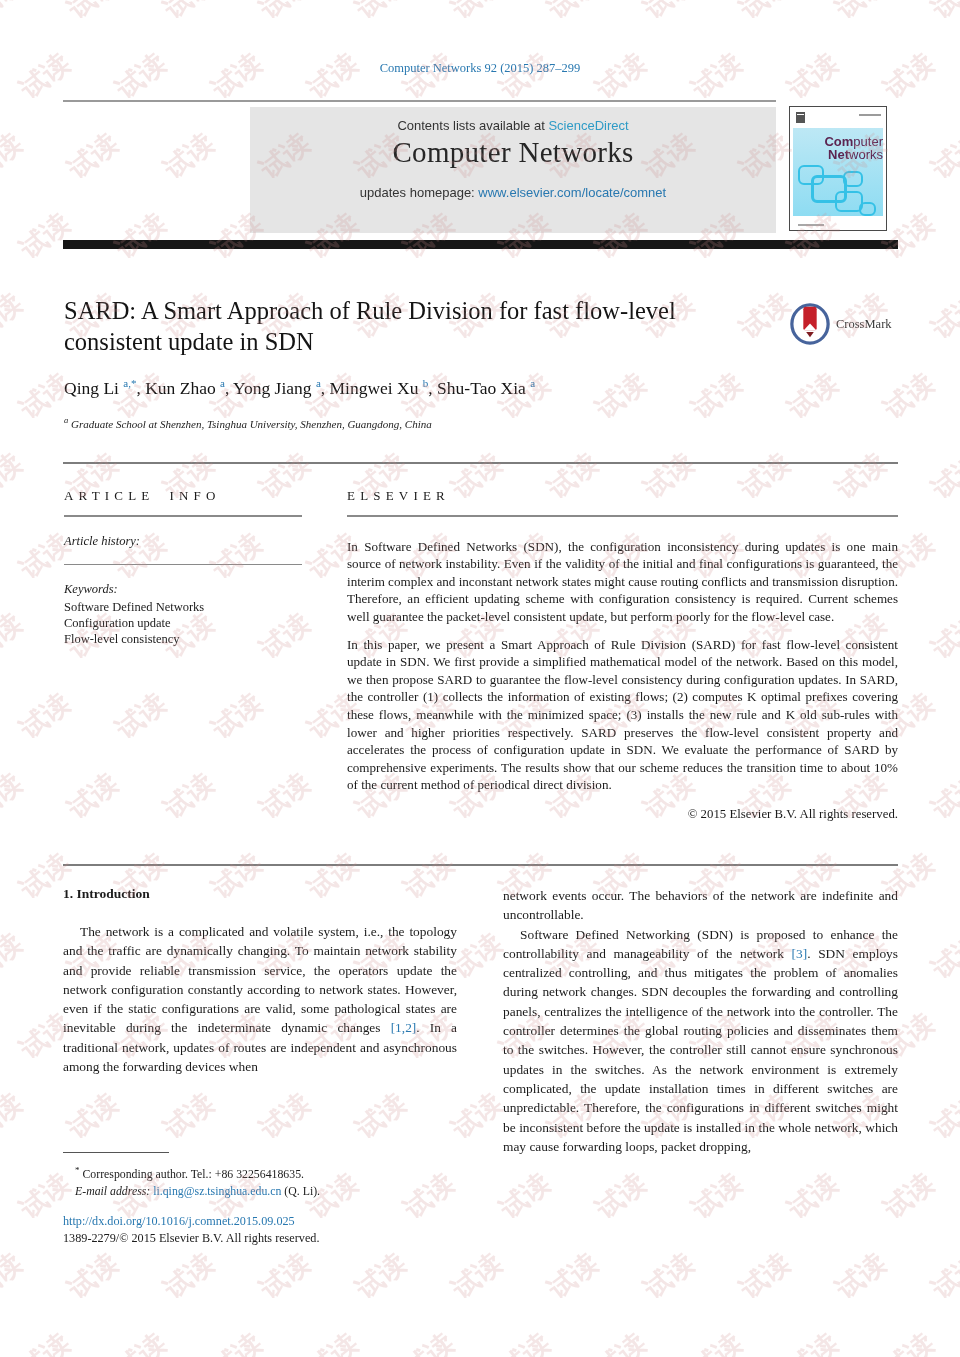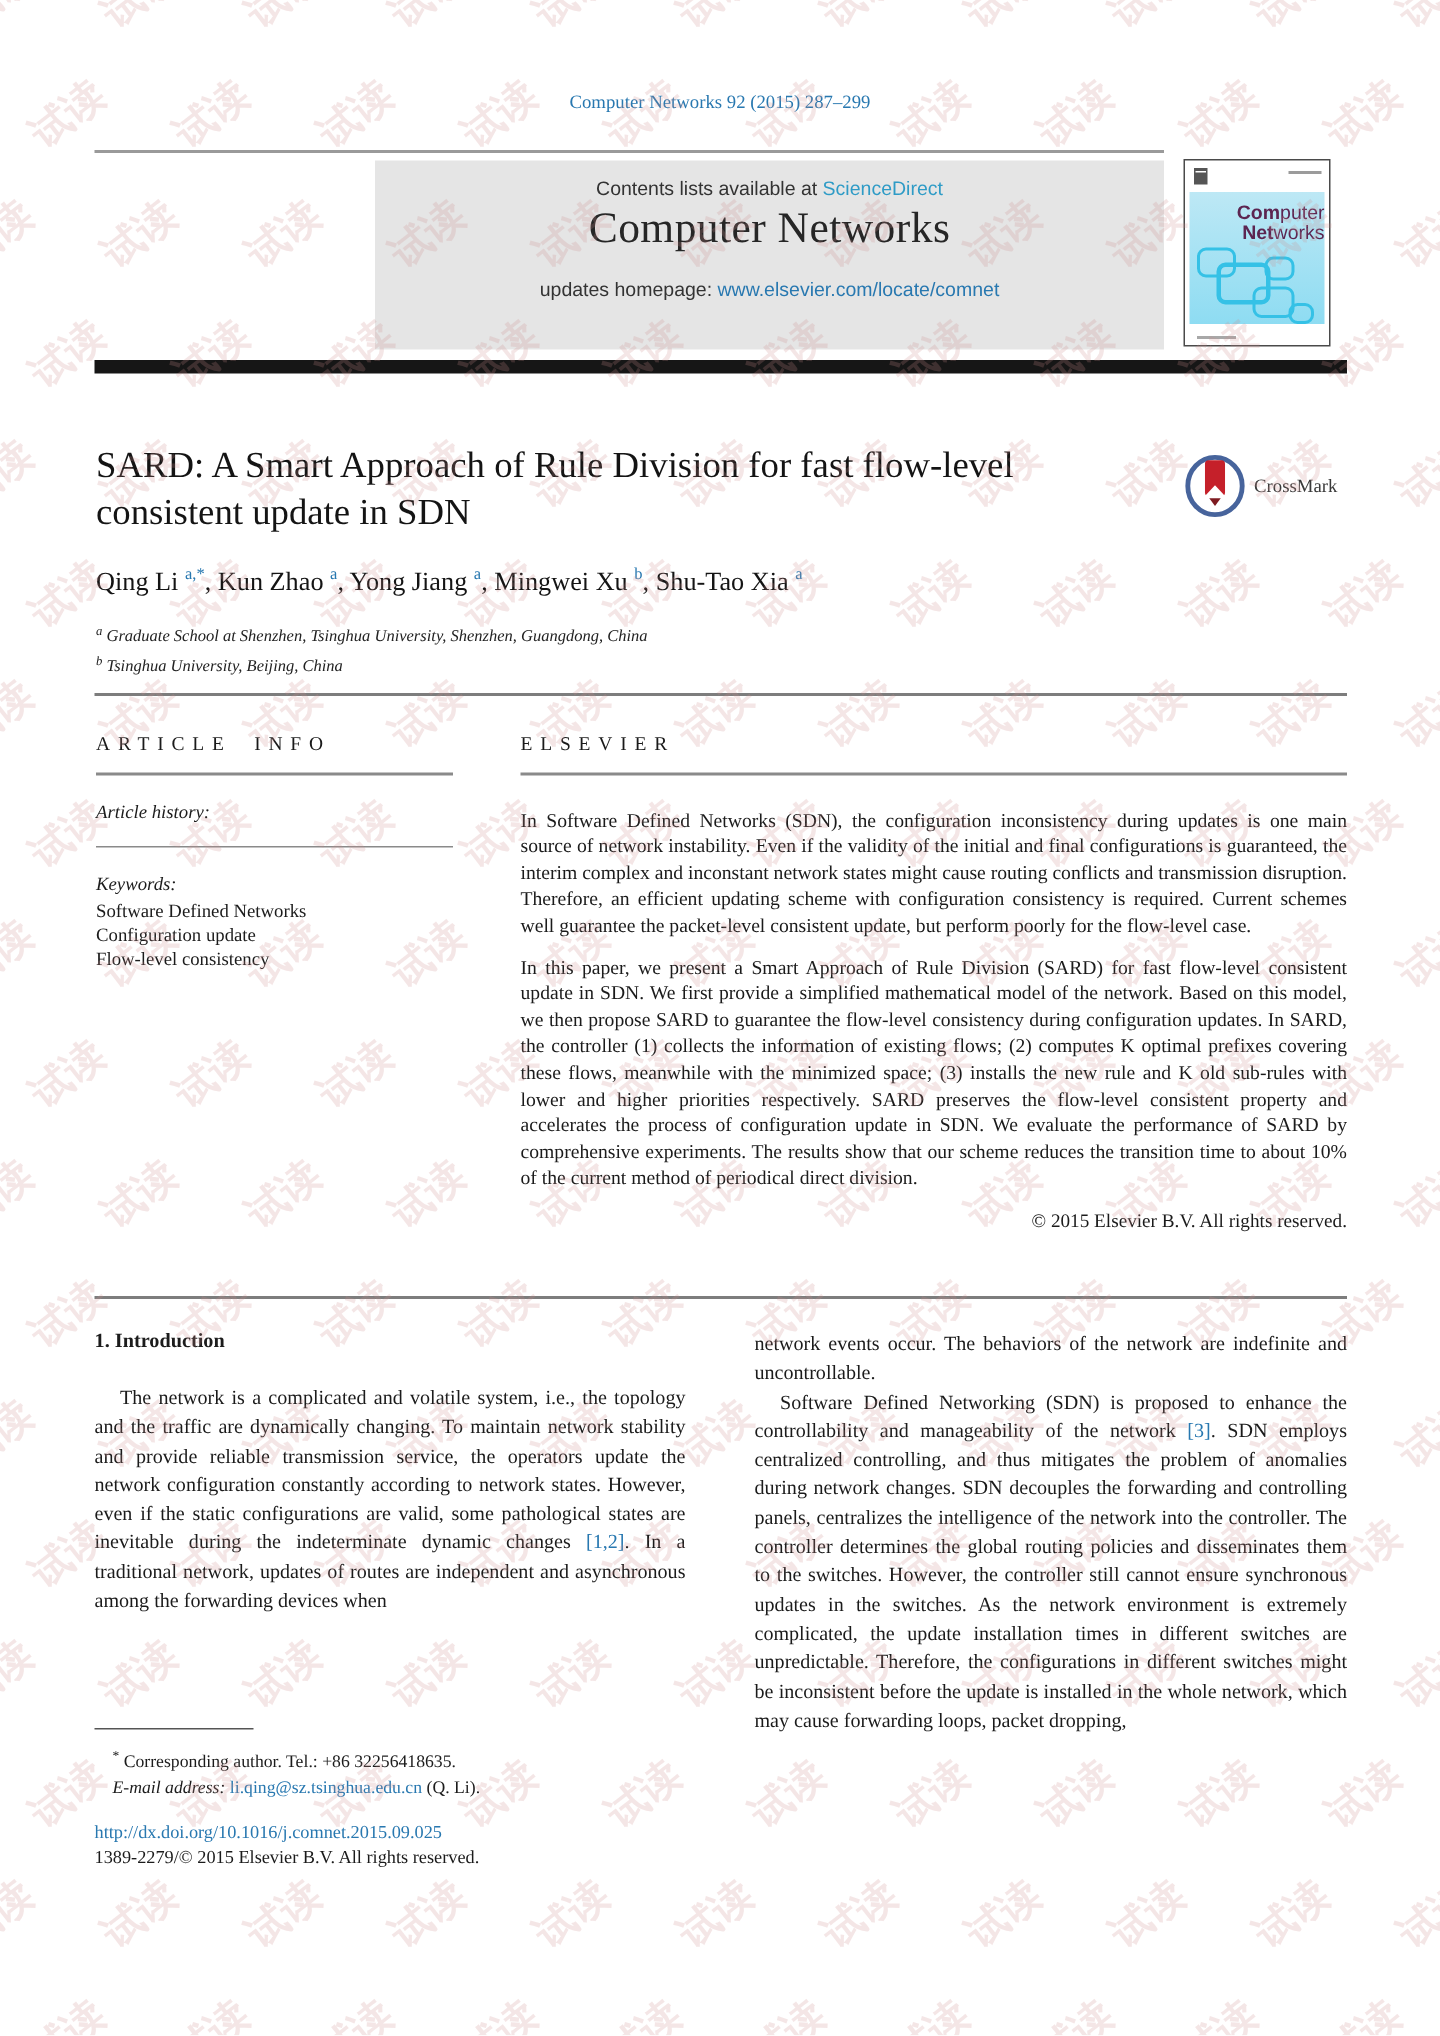--- a/index.html
+++ b/index.html
@@ -133,21 +133,20 @@
       <rect x="15" y="4" width="14" height="25" rx="2.5" fill="#c5202a"></rect>
       <polygon points="15,29 29,29 22,21.5" fill="#ffffff"></polygon>
       <polygon points="18,30.5 26,30.5 22,36" fill="#7e1b20"></polygon>
     </svg>
     <span class="crossmark-label">CrossMark</span>
   </div>
 
   <div class="authors-line"><span>Qing Li</span>&nbsp;<sup>a,*</sup>, <span>Kun Zhao</span>&nbsp;<sup>a</sup>, <span>Yong Jiang</span>&nbsp;<sup>a</sup>, <span>Mingwei Xu</span>&nbsp;<sup>b</sup>, <span>Shu-Tao Xia</span>&nbsp;<sup>a</sup></div>
   <div class="affils">
       <div><sup>a</sup><span> Graduate School at Shenzhen, Tsinghua University, Shenzhen, Guangdong, China</span></div>
-      <div><sup>b</sup><span> Tsinghua University, Beijing, China</span></div>
     </div>
 
   <div class="rule-full" style="top:462px;"></div>
 
   <div class="info-col">
     <div class="col-heading">ARTICLE INFO</div>
     <div class="head-rule"></div>
     <div class="label">Article history:</div>
     <div class="mid-rule"></div>
     <div class="label">Keywords:</div>

